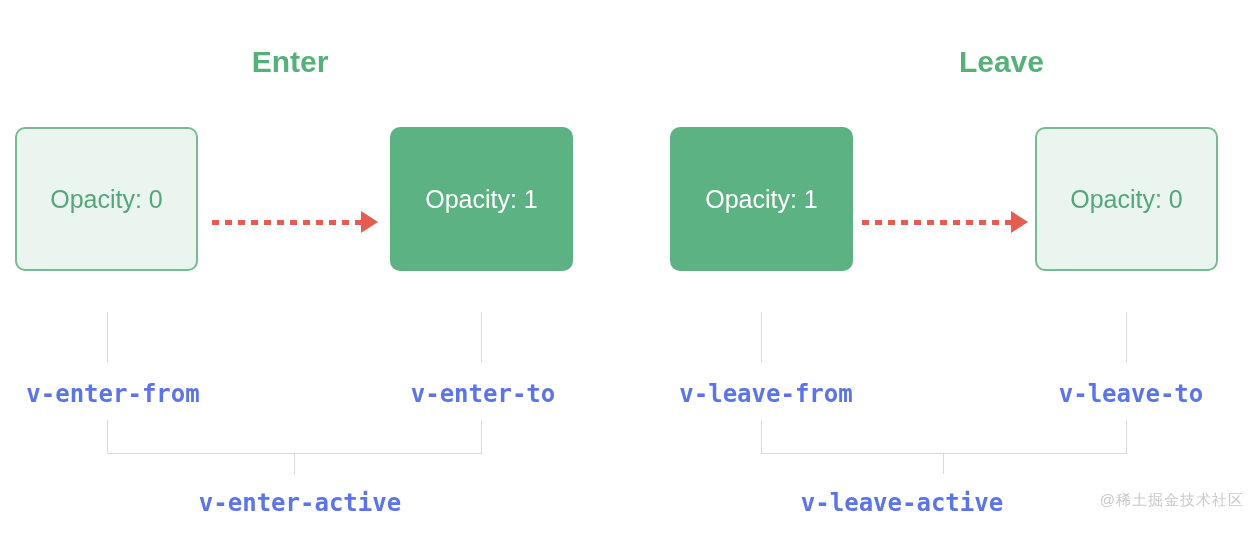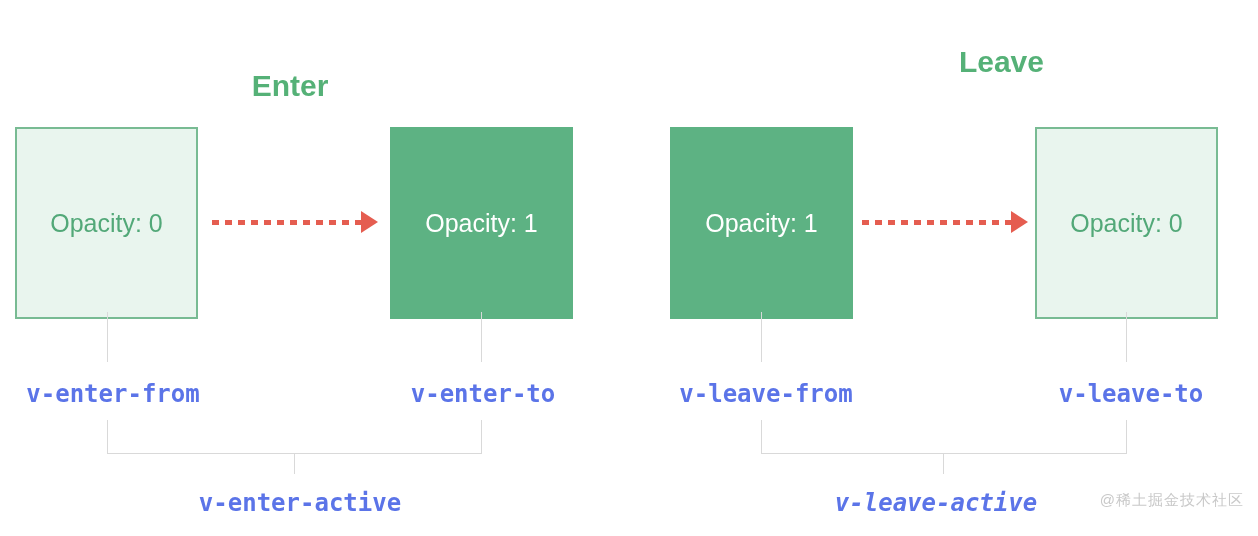--- a/index.html
+++ b/index.html
@@ -17,34 +17,35 @@
   .title {
     position: absolute;
     top: 44px;
     width: 200px;
     text-align: center;
     font-size: 30px;
     font-weight: bold;
     color: var(--green-title);
     line-height: 36px;
   }
-  #t-enter { left: 190px; margin-top: 24px; }
+  #t-enter { left: 190px; }
   #t-leave { left: 844px; text-align: right; }
 
   
   .box {
     position: absolute;
     top: 127px;
     width: 183px;
-    height: 192px;
+    height: 144px;
     box-sizing: border-box;
     display: flex;
     align-items: center;
     justify-content: center;
     font-size: 25px;
+    border-radius: 10px;
   }
   .box.outline {
     background: var(--green-light);
     border: 2px solid var(--green-border);
     color: var(--green-text);
   }
   .box.solid {
     background: var(--green-solid);
     color: var(--white-text);
   }
@@ -111,21 +112,21 @@
     font-size: 24px;
     font-weight: bold;
     color: var(--blue-label);
     line-height: 28px;
   }
   #l-enter-from   { left: -7px;  top: 380px; }
   #l-enter-to     { left: 363px; top: 380px; }
   #l-leave-from   { left: 646px; top: 380px; }
   #l-leave-to     { left: 1011px; top: 380px; }
   #l-enter-active { left: 180px; top: 489px; }
-  #l-leave-active { left: 816px; top: 489px; font-style: italic; }
+  #l-leave-active { left: 782px; top: 489px; }
 
   
   .watermark {
     position: absolute;
     right: 14px;
     top: 491px;
     font-size: 15px;
     color: var(--gray-watermark);
     letter-spacing: 1px;
   }

